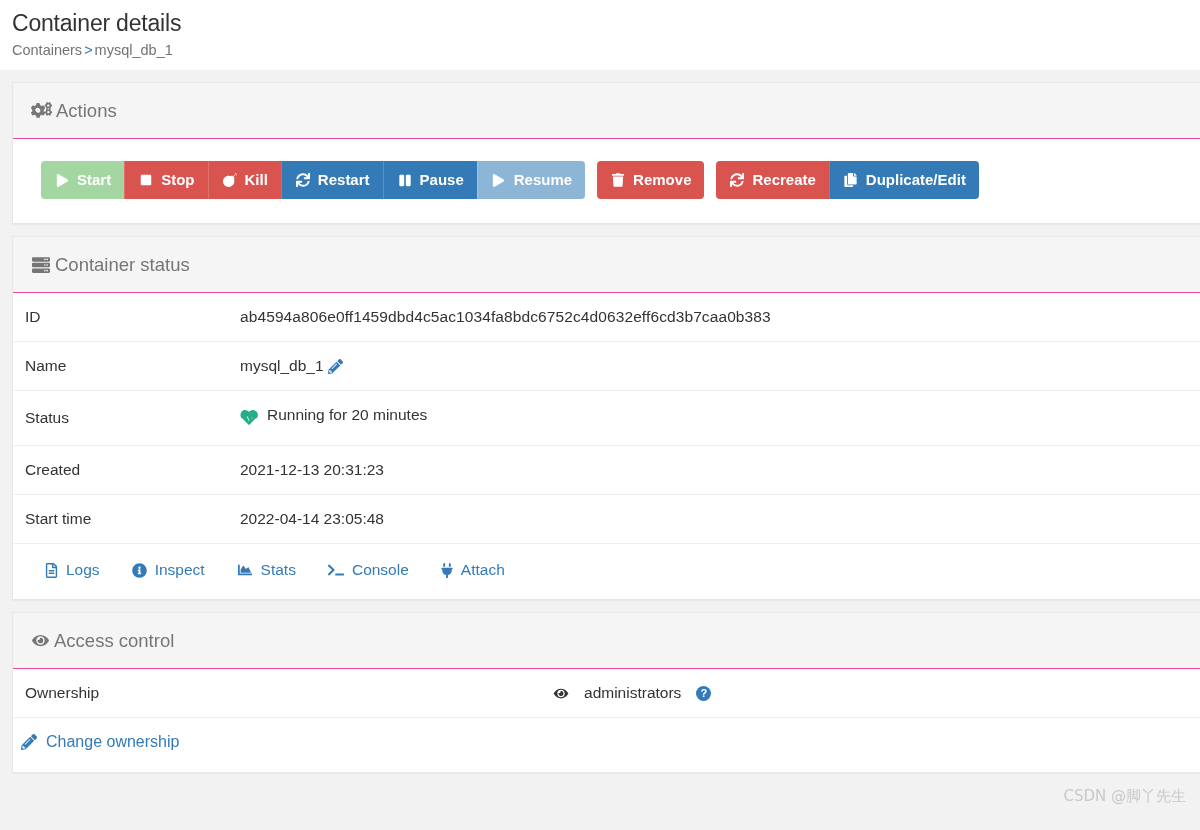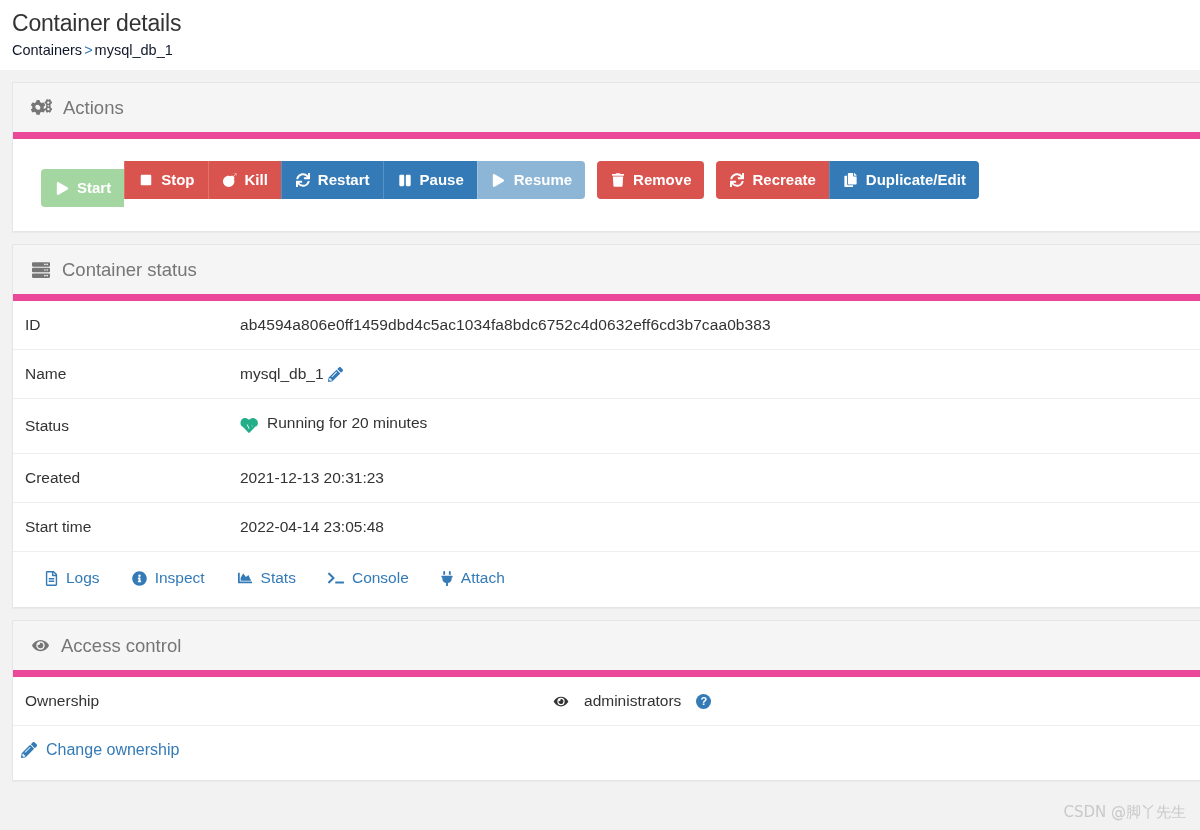--- a/index.html
+++ b/index.html
@@ -24,21 +24,21 @@
     letter-spacing: -0.2px;
     line-height: 30px;
   }
   .breadcrumb {
     font-size: 14.5px;
     line-height: 20px;
     color: #777;
     margin-top: 2px;
   }
   .breadcrumb a {
-    color: #0f172a;
+    color: #737373;
     text-decoration: none;
   }
   .breadcrumb .sep { color: #337ab7; padding: 0 2px; }
 
   
   .page-body {
     background: #f2f2f2;
     padding: 12px 0 0 0;
     min-height: 768px;
   }
@@ -47,25 +47,25 @@
   .panel {
     background: #ffffff;
     border: 1px solid #e6e6e6;
     border-left: 1px solid #e6e6e6;
     border-right: none;
     margin: 0 0 12px 12px;
     box-shadow: 0 1px 1px rgba(0,0,0,0.03);
   }
   .panel-heading {
     background: #f5f5f5;
-    border-bottom: 7px solid #ec4899;
+    border-bottom: 1px solid #ec4899;
     padding: 15px 15px 15px 18px;
     display: flex;
     align-items: center;
-    gap: 11px;
+    gap: 4px;
     height: 56px;
   }
   .panel-heading .ptitle {
     font-size: 18.5px;
     color: #767676;
     font-weight: 400;
     line-height: 22px;
   }
   .panel-heading .hicon {
     color: #767676;
@@ -101,21 +101,21 @@
   .btn-group .btn:first-child { border-radius: 4px 0 0 4px; }
   .btn-group .btn:last-child  { border-radius: 0 4px 4px 0; }
   .btn-group .btn:only-child  { border-radius: 4px; }
   .btn-group .btn + .btn { border-left: 1px solid rgba(255,255,255,0.18); }
   .btn .bicon {
     display: inline-flex;
     align-items: center;
     justify-content: center;
     width: 16px;
   }
-  .btn-success-muted { background: #a3d6a0; cursor: default; margin-top: 8px; }
+  .btn-success-muted { background: #a3d6a0; cursor: default; }
   .btn-danger  { background: #d9534f; }
   .btn-primary { background: #337ab7; }
   .btn-primary-muted { background: #8cb5d6; cursor: default; }
 
   
   .tbl { width: 100%; border-collapse: collapse; padding-left: 48px; }
   .tbl td {
     padding: 13px 8px 13px 12px;
     font-size: 15.5px;
     color: #333333;
@@ -177,21 +177,21 @@
     display: inline-flex;
     align-items: center;
     gap: 9px;
     cursor: pointer;
   }
 
   
   .watermark {
     position: absolute;
     right: 14px;
-    bottom: 8px;
+    bottom: 24px;
     color: #c9c9c9;
     font-size: 15px;
     font-family: "DejaVu Sans", sans-serif;
     user-select: none;
   }
 
   svg { display: block; }
 </style>
 </head>
 <body>

